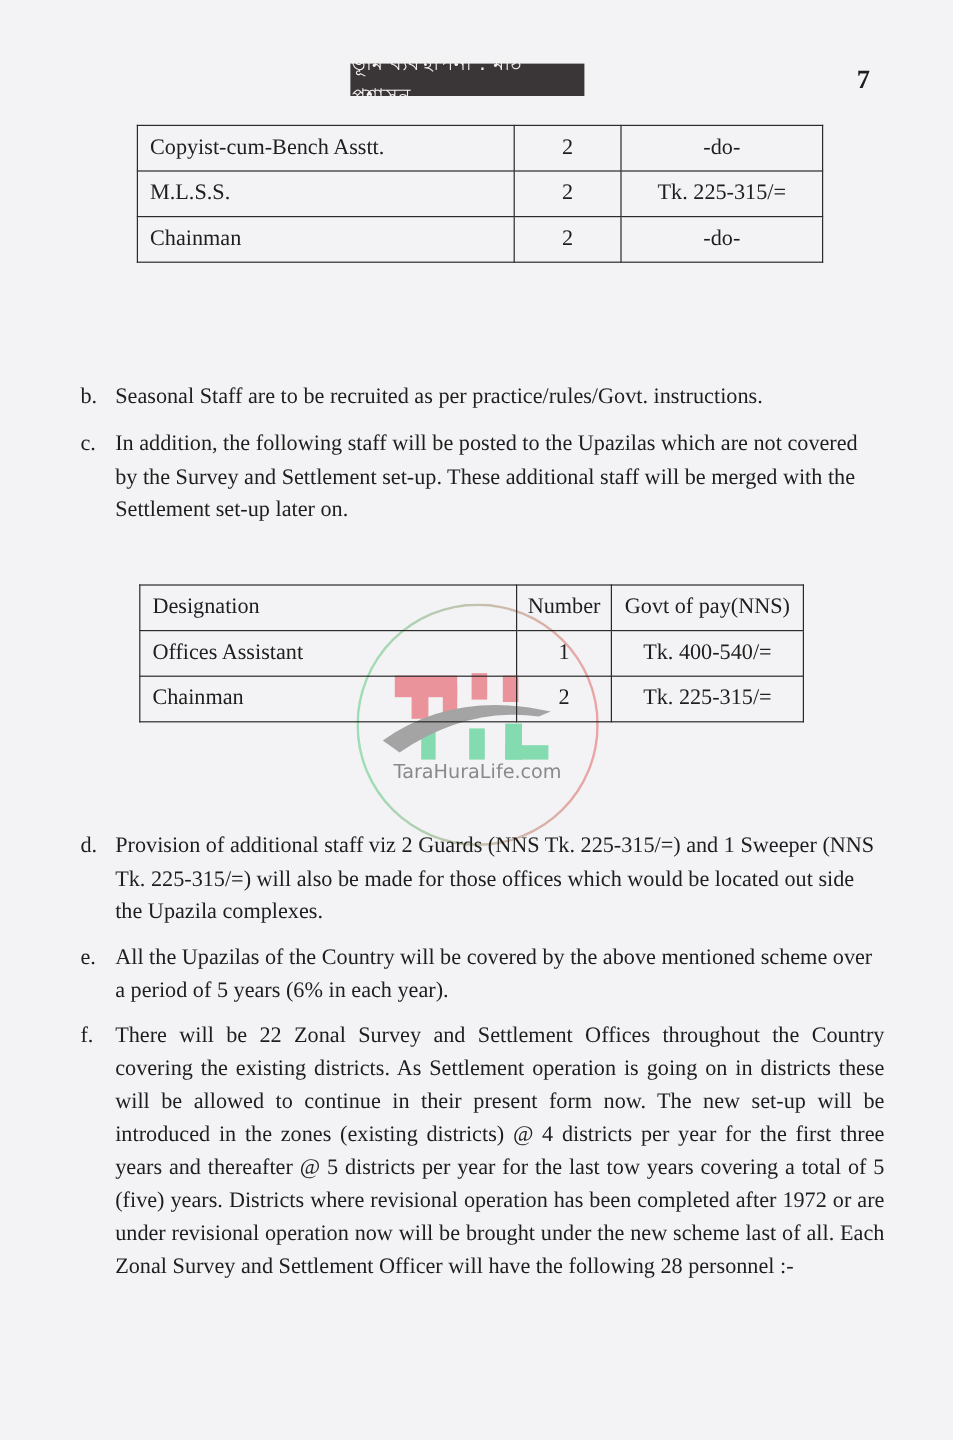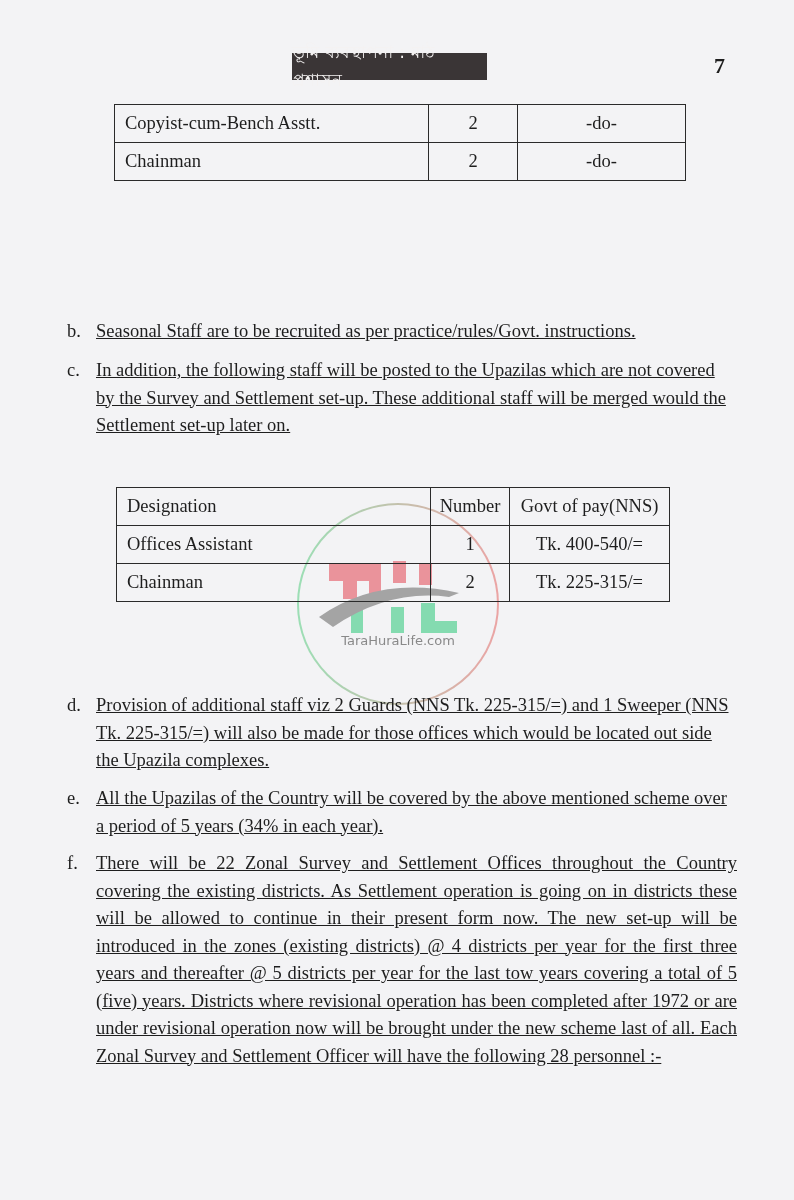--- a/index.html
+++ b/index.html
@@ -38,42 +38,42 @@
   #table2 { left: 116px; top: 487px; }
   #table2 td.c1 { width: 293px; }
   #table2 td.c2 { width: 66px; padding: 0 6px; }
   #table2 td.c3 { width: 147px; padding: 0 6px; }
 
   .para {
     position: absolute; left: 67px; width: 670px;
     font-size: 18.5px; line-height: 27.5px;
   }
   .para .marker { position: absolute; left: 0; top: 0; }
-  .para .text { margin-left: 29px; display: block; text-decoration: underline; }
+  .para .text { margin-left: 29px; display: block; }
   .para.justify .text { text-align: justify; }
 
   #para-b { top: 318px; }
   #para-c { top: 357px; }
   #para-d { top: 692px; }
   #para-e { top: 785px; }
   #para-f { top: 850px; }
 
   .watermark {
     position: absolute; left: 297px; top: 503px; width: 198px; height: 198px;
     border-radius: 50%;
     border: 2px solid transparent;
     background:
       linear-gradient(#f3f3f5, #f3f3f5) padding-box,
       linear-gradient(90deg, #7fd8a0, #e98a8a) border-box;
     opacity: 0.75; pointer-events: none;
   }
   .wm-svg { position: absolute; left: 0; top: 0; }
   .wm-text {
     position: absolute; left: 0; width: 100%; top: 128px; text-align: center;
-    font-family: "DejaVu Sans", sans-serif; font-size: 13px; color: #666;
+    font-family: "DejaVu Sans", sans-serif; font-size: 16px; color: #666;
   }
 </style>
 </head>
 <body>
 
 <div class="page">
 
   <div class="header-banner">ভূমি ব্যবস্থাপনা : মাঠ প্রশাসন</div>
   <div class="page-number">7</div>
 
@@ -97,35 +97,40 @@
   </div>
 
   <table class="staff" id="table1">
     <tbody>
         <tr>
       <td class="c1">Copyist-cum-Bench Asstt.</td>
       <td class="c2">2</td>
       <td class="c3">-do-</td>
     </tr>
     <tr>
+      <td class="c1">M.L.S.S.</td>
+      <td class="c2">2</td>
+      <td class="c3">Tk. 225-315/=</td>
+    </tr>
+    <tr>
       <td class="c1">Chainman</td>
       <td class="c2">2</td>
       <td class="c3">-do-</td>
     </tr>
   </tbody>
     </table>
 
   <div class="para" id="para-b">
     <span class="marker">b.</span>
     <span class="text">Seasonal Staff are to be recruited as per practice/rules/Govt. instructions.</span>
   </div>
 
   <div class="para" id="para-c">
     <span class="marker">c.</span>
-    <span class="text">In addition, the following staff will be posted to the Upazilas which are not covered by the Survey and Settlement set-up. These additional staff will be merged would the Settlement set-up later on.</span>
+    <span class="text">In addition, the following staff will be posted to the Upazilas which are not covered by the Survey and Settlement set-up. These additional staff will be merged with the Settlement set-up later on.</span>
   </div>
 
   <table class="staff" id="table2">
     <tbody>
         <tr>
       <td class="c1">Designation</td>
       <td class="c2">Number</td>
       <td class="c3">Govt of pay(NNS)</td>
     </tr>
     <tr>
@@ -141,21 +146,21 @@
   </tbody>
     </table>
 
   <div class="para" id="para-d">
     <span class="marker">d.</span>
     <span class="text">Provision of additional staff viz 2 Guards (NNS Tk. 225-315/=) and 1 Sweeper (NNS Tk. 225-315/=) will also be made for those offices which would be located out side the Upazila complexes.</span>
   </div>
 
   <div class="para" id="para-e">
     <span class="marker">e.</span>
-    <span class="text">All the Upazilas of the Country will be covered by the above mentioned scheme over a period of 5 years (34% in each year).</span>
+    <span class="text">All the Upazilas of the Country will be covered by the above mentioned scheme over a period of 5 years (6% in each year).</span>
   </div>
 
   <div class="para justify" id="para-f">
     <span class="marker">f.</span>
     <span class="text">There will be 22 Zonal Survey and Settlement Offices throughout the Country covering the existing districts. As Settlement operation is going on in districts these will be allowed to continue in their present form now. The new set-up will be introduced in the zones (existing districts) @ 4 districts per year for the first three years and thereafter @ 5 districts per year for the last tow years covering a total of 5 (five) years. Districts where revisional operation has been completed after 1972 or are under revisional operation now will be brought under the new scheme last of all. Each Zonal Survey and Settlement Officer will have the following 28 personnel :-</span>
   </div>
 
 </div>
 
 </body></html>

